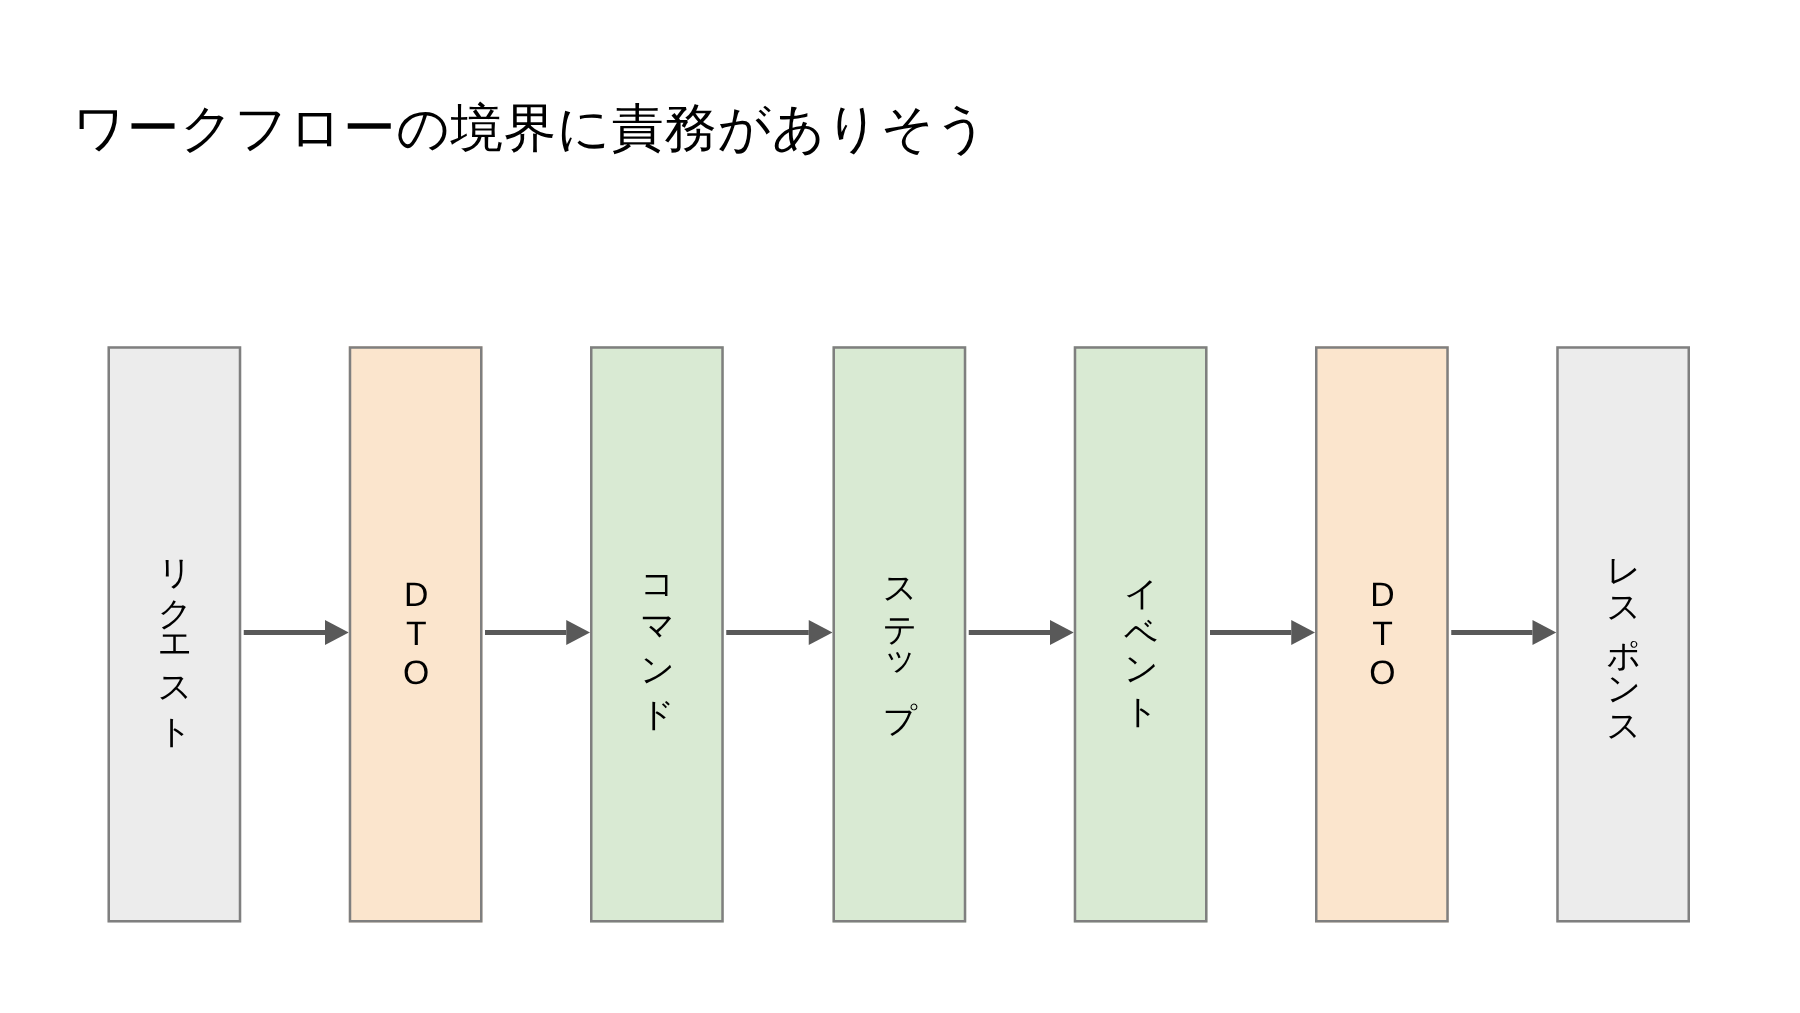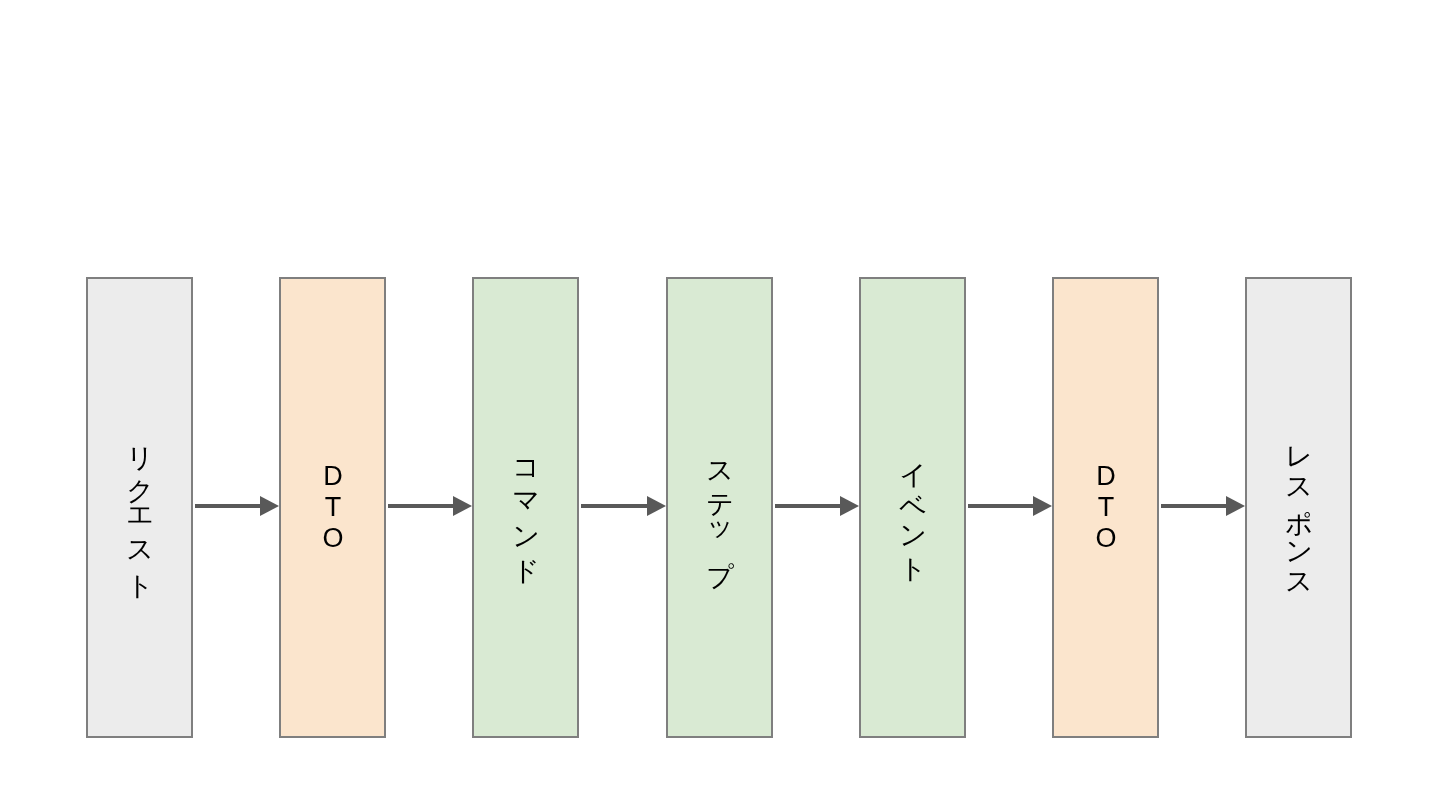--- a/index.html
+++ b/index.html
@@ -86,20 +86,21 @@
     border-top: 10px solid transparent;
     border-bottom: 10px solid transparent;
     border-left: 19px solid #595959;
   }
 </style>
 </head>
 <body>
 
 <div id="slide">
 
+  <div id="slide-title">ワークフローの境界に責務がありそう</div>
 
   <div id="flow">
 
   <div class="flow-arrow" style="left: 195px; top: 496px; width: 84px;">
         <div class="shaft" style="width: 65px;"></div>
         <div class="head" style="left: 65px;"></div>
       </div>
       <div class="flow-arrow" style="left: 388px; top: 496px; width: 84px;">
         <div class="shaft" style="width: 65px;"></div>
         <div class="head" style="left: 65px;"></div>

